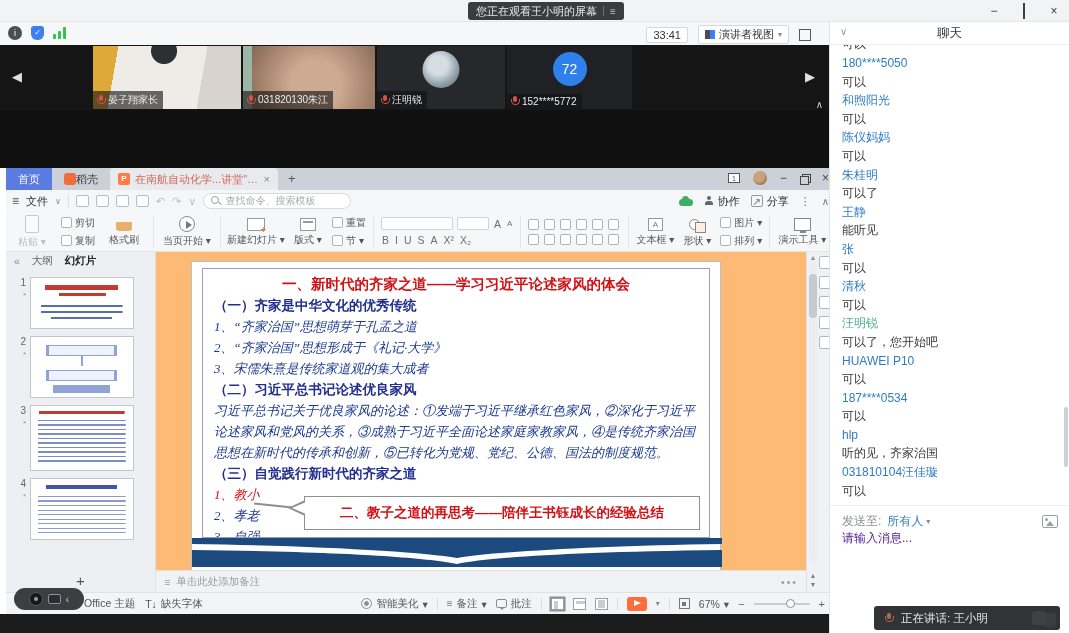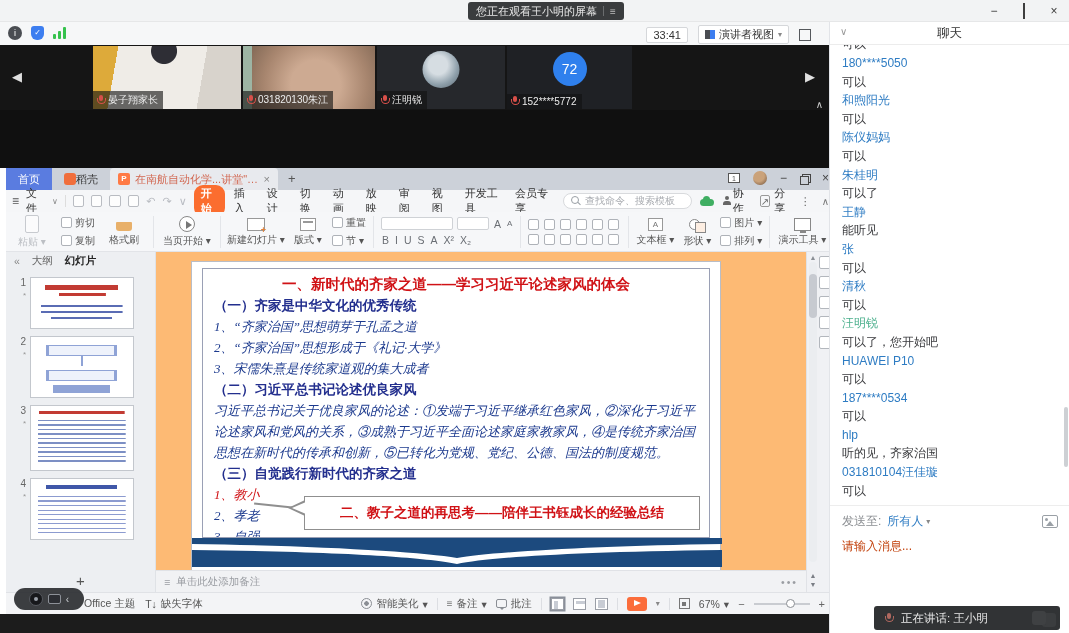--- a/index.html
+++ b/index.html
@@ -211,21 +211,21 @@
   .mname{color:#2e7cc3;}
   .mtext{color:#38393c;}
   .chat-scrollthumb{position:absolute;right:1px;top:385px;width:4px;height:60px;background:#cdd0d4;border-radius:2px;}
   .chat-foot{position:absolute;left:0;top:483px;width:240px;border-top:1px solid #ededed;padding:7px 12px 0;}
   .send-row{display:flex;align-items:center;gap:6px;font-size:12px;}
   .send-label{color:#8a8d91;}
   .send-to{color:#2e7cc3;display:flex;align-items:center;gap:3px;}
   .img-ic{margin-left:auto;width:16px;height:13px;border:1px solid #9aa0a6;border-radius:2px;position:relative;}
   .img-ic::before{content:"";position:absolute;left:2px;top:2px;width:3px;height:3px;border-radius:50%;background:#9aa0a6;}
   .img-ic::after{content:"";position:absolute;left:3px;bottom:1px;border-left:4px solid transparent;border-right:4px solid transparent;border-bottom:5px solid #9aa0a6;}
-  .chat-input{margin-top:8px;color:#c2410c;font-size:12px;}
+  .chat-input{color:#4c1d95;font-size:12px;}
   .toast{position:absolute;left:44px;bottom:3px;width:186px;height:24px;background:rgba(33,35,38,.93);border-radius:3px;display:flex;align-items:center;gap:8px;padding:0 10px;color:#e8e8e8;font-size:11.5px;}
   .toast .mic{color:#b0685f;}
   .toast::after{content:"";position:absolute;right:14px;top:5px;width:14px;height:14px;border-radius:3px;background:rgba(255,255,255,.07);box-shadow:10px 2px 0 rgba(255,255,255,.05);}
 </style>
 </head>
 <body>
 
 <div class="app">
 
   <div class="titlebar">
@@ -341,33 +341,20 @@
       <span>文件</span>
       <span class="caret">∨</span>
       <span class="mdiv"></span>
       <span class="qic"></span>
       <span class="qic"></span>
       <span class="qic"></span>
       <span class="qic"></span>
       <span class="undo">↶</span>
       <span class="undo">↷</span>
       <span class="undo">∨</span>
-      <span style="display:flex;gap:2px;">
-
-      <span class="rtab active">开始</span>
-          <span class="rtab">插入</span>
-          <span class="rtab">设计</span>
-          <span class="rtab">切换</span>
-          <span class="rtab">动画</span>
-          <span class="rtab">放映</span>
-          <span class="rtab">审阅</span>
-          <span class="rtab">视图</span>
-          <span class="rtab">开发工具</span>
-          <span class="rtab">会员专享</span>
-        </span>
       <span class="searchbox">
         <span class="mag"></span>
         <span>查找命令、搜索模板</span>
       </span>
       <span class="menubar-right">
         <span class="cloud"></span>
         <span class="mlabel">
             <span class="person-ic"></span>
             <span>协作</span>
           </span>

